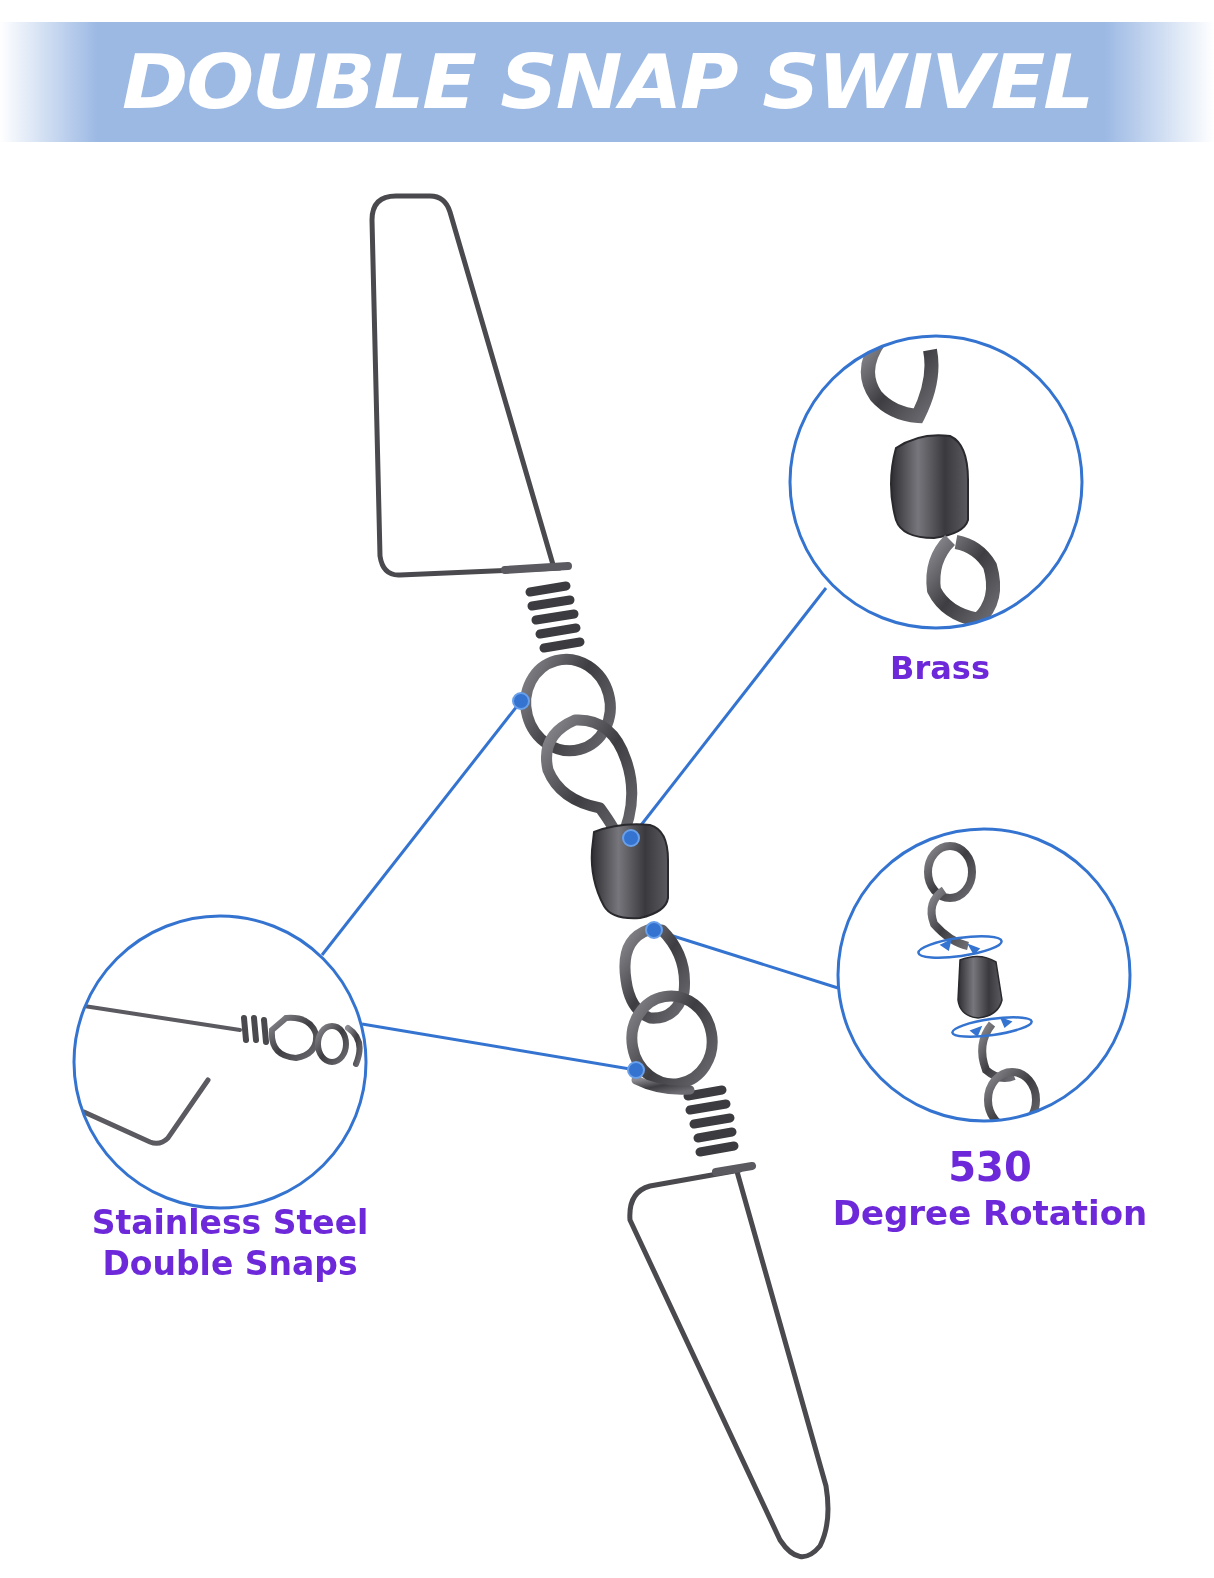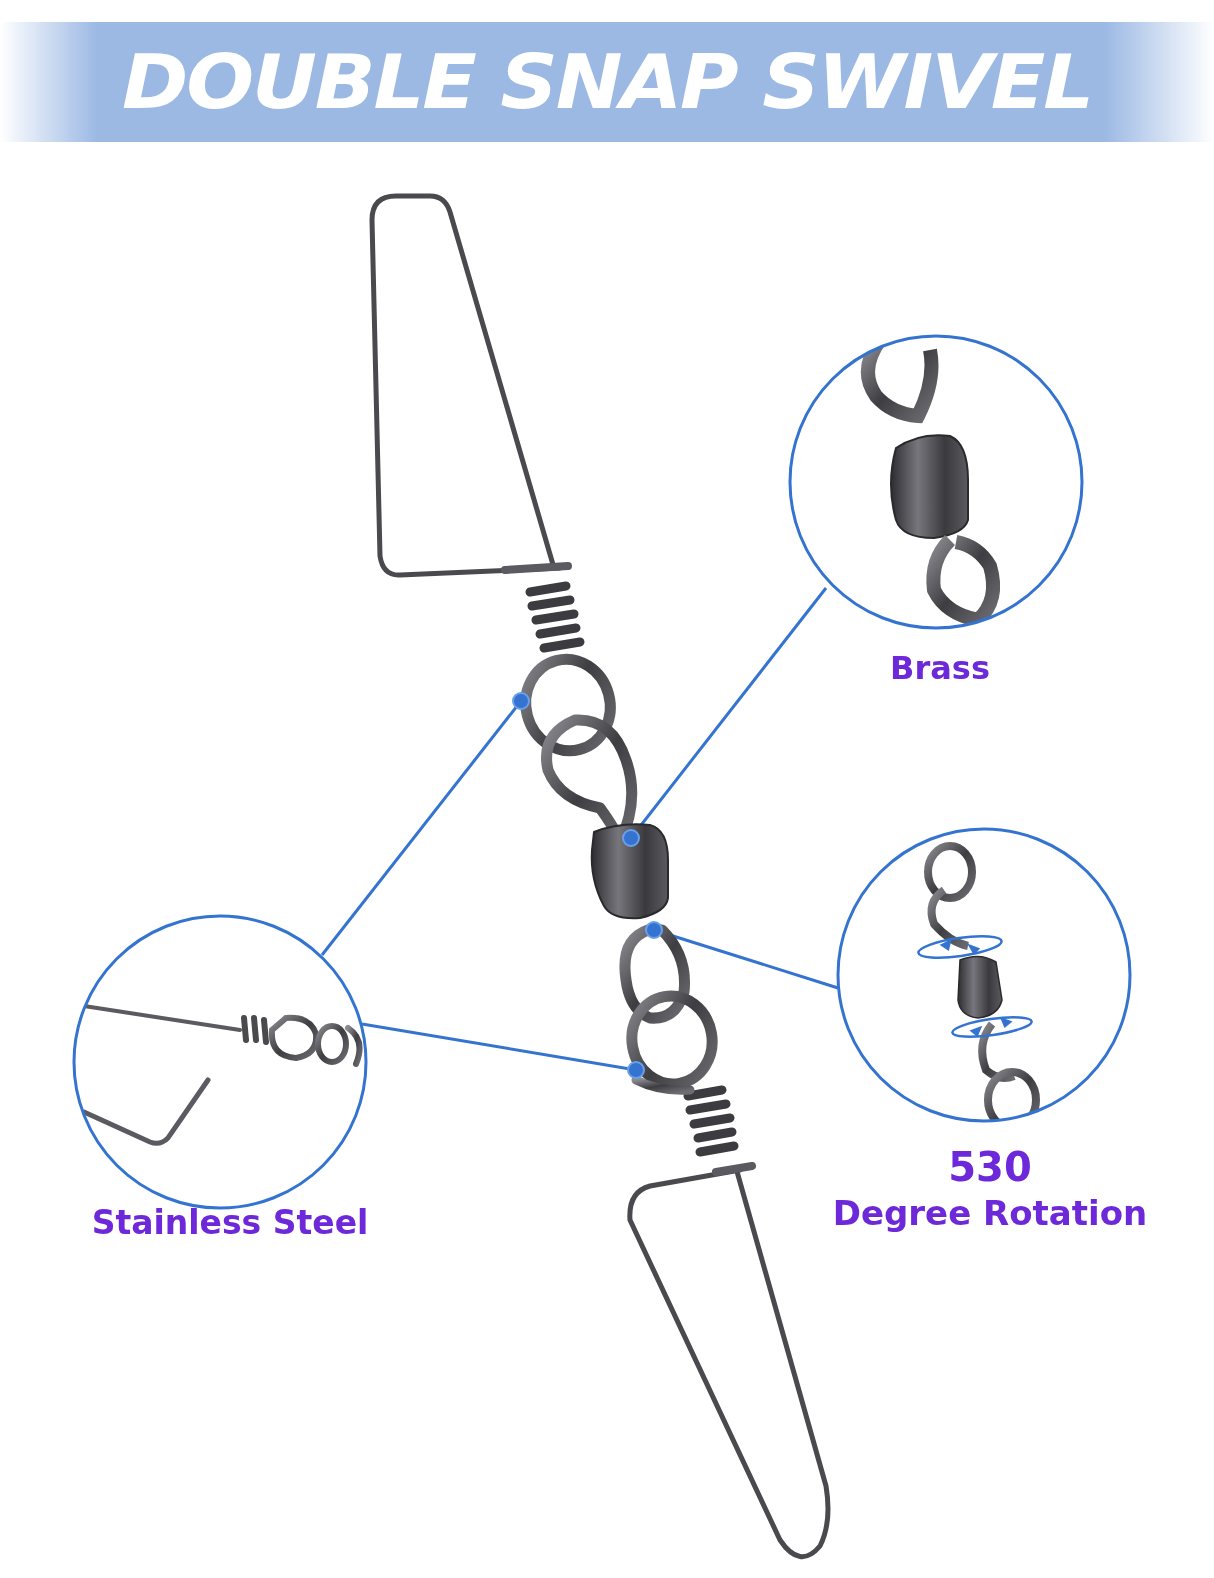--- a/index.html
+++ b/index.html
@@ -158,13 +158,14 @@
   <span>Brass</span>
 </div>
 
 <div class="label lbl-rot">
   <span class="big">530</span>
   <span>Degree Rotation</span>
 </div>
 
 <div class="label lbl-steel">
   <span>Stainless Steel</span>
+  <span>Double Snaps</span>
 </div>
 
 </body></html>

